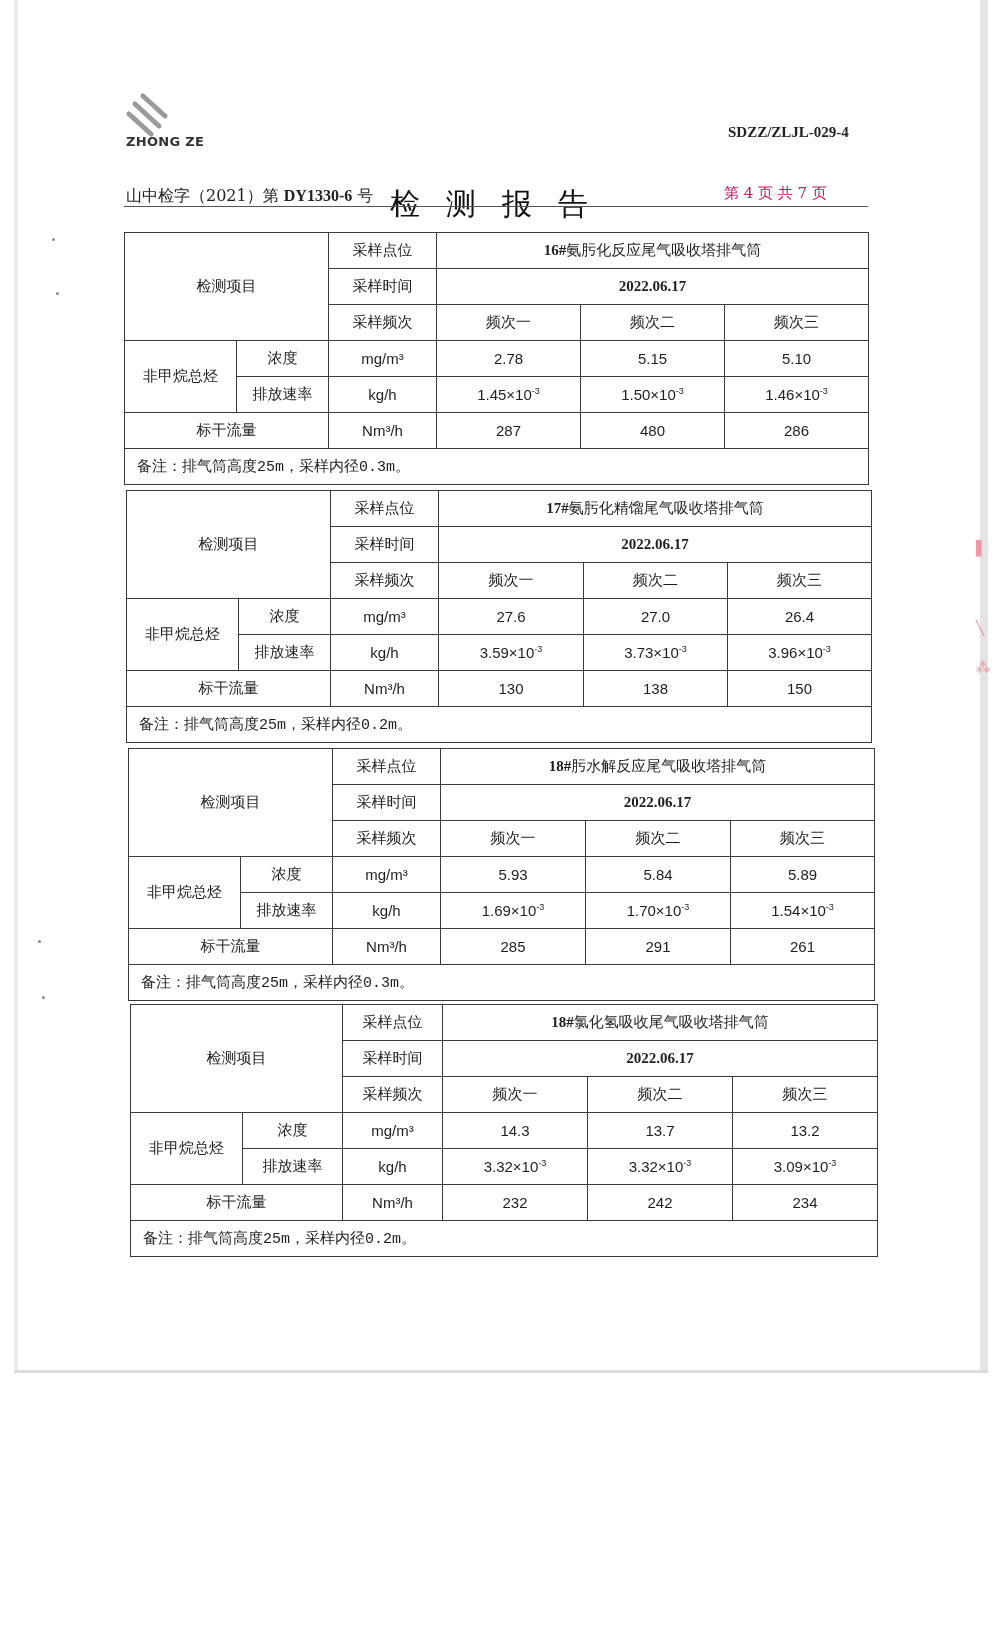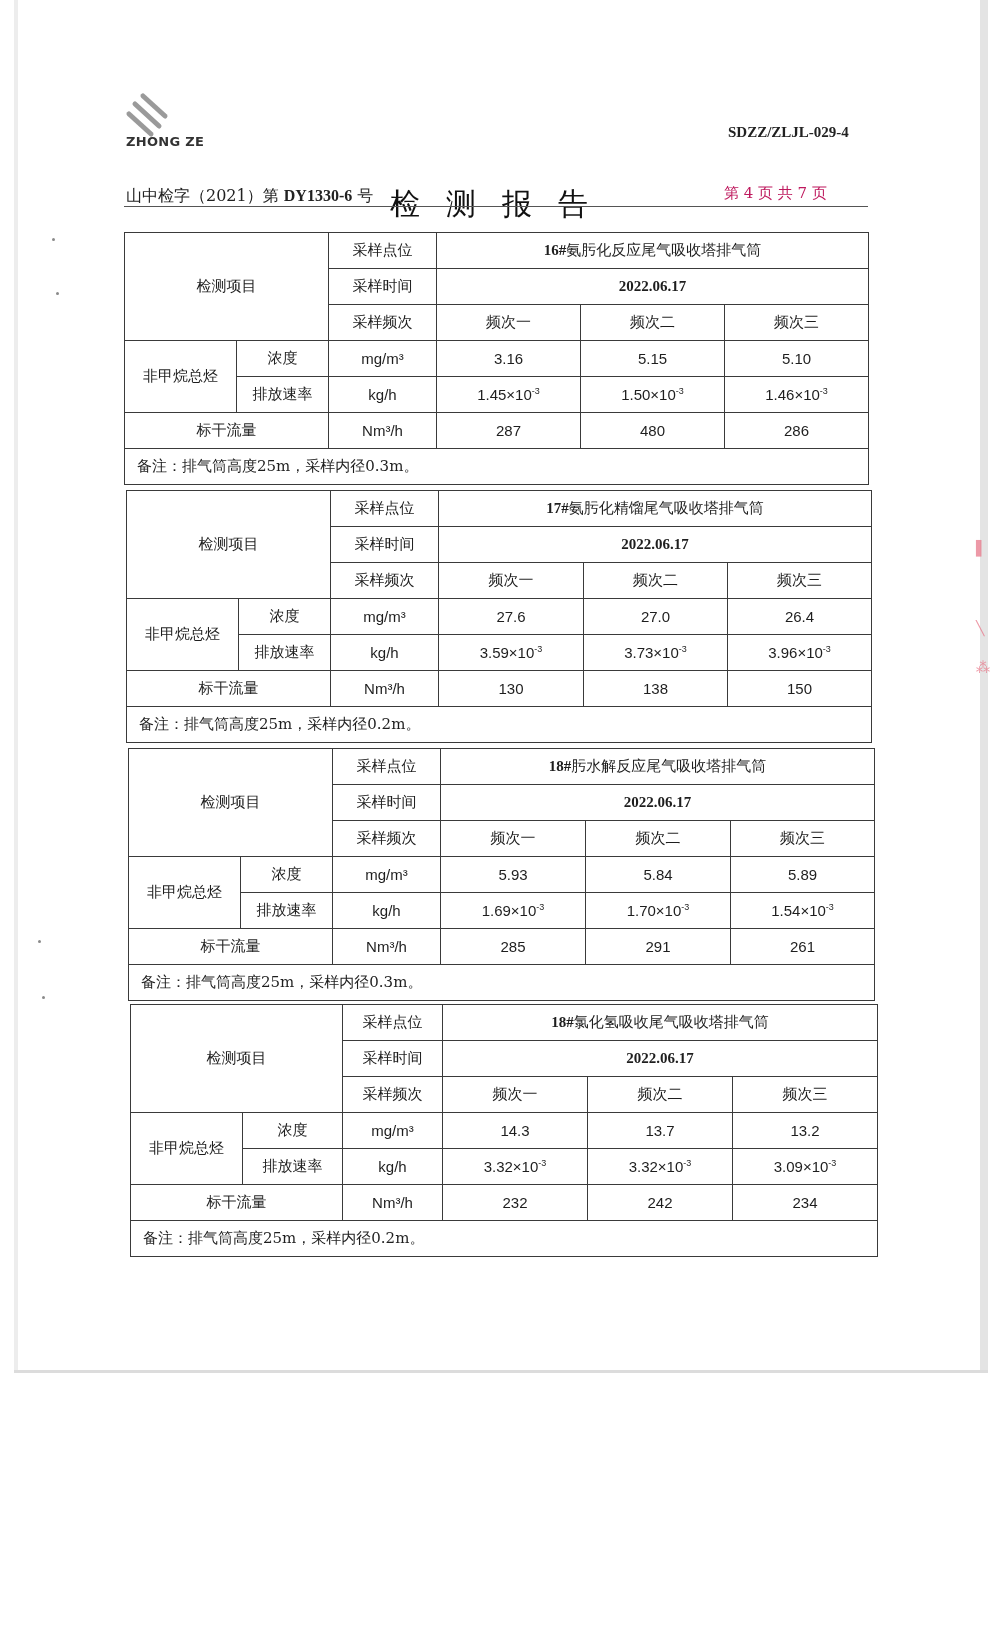--- a/index.html
+++ b/index.html
@@ -16,21 +16,21 @@
   .code { position:absolute; left:728px; top:124px; font-weight:bold; font-size:15px; color:#222;
           font-family:"Liberation Serif",serif; }
   .title { position:absolute; left:390px; top:144px; font-size:30px; letter-spacing:26px; color:#111;margin-top:40px; }
   .report-no { position:absolute; left:126px; top:186px; font-size:16px; color:#222; }
   .report-no b { font-family:"Liberation Serif",serif; }
   .page-no { position:absolute; left:724px; top:184px; font-size:15px; color:#be185d; }
   .header-rule { position:absolute; left:124px; top:206px; width:744px; height:1px; background:#555; }
 
   table.rpt { position:absolute; border-collapse:collapse; font-size:15px; color:#1e1e1e; table-layout:fixed; }
   table.rpt td { border:1.3px solid #3a3a3a; text-align:center; padding:0; height:35px; vertical-align:middle; }
-  table.rpt td.note { text-align:left; padding-left:12px; }
+  table.rpt td.note { text-align:left; padding-left:12px;font-family:Liberation Mono, monospace; }
   table.rpt td.loc { font-weight:bold; font-family:"Liberation Serif",serif; }
   table.rpt td.loc span.cn { font-weight:normal; font-family:"DejaVu Serif",serif;text-align:right; }
   .num { font-family:Liberation Sans, sans-serif; font-size:15px; }
   .num sup { font-size:9px; }
   .bold { font-weight:bold; font-family:"Liberation Serif",serif; }
 
   .stamp { position:absolute; left:976px; color:#e8788a; font-size:14px; opacity:0.75; }
   .dot { position:absolute; width:3px; height:3px; border-radius:50%; background:#8a8a8a; }
 </style>
 </head>
@@ -79,21 +79,21 @@
     <tr>
       <td>采样频次</td>
       <td>频次一</td>
       <td>频次二</td>
       <td>频次三</td>
     </tr>
     <tr>
       <td rowspan="2">非甲烷总烃</td>
       <td>浓度</td>
       <td class="num">mg/m³</td>
-      <td class="num">3.16</td>
+      <td class="num">2.78</td>
       <td class="num">5.15</td>
       <td class="num">5.10</td>
     </tr>
     <tr>
       <td>排放速率</td>
       <td class="num">kg/h</td>
       <td><span class="num"><span>1.45</span>×10<sup>-3</sup></span></td>
           <td><span class="num"><span>1.50</span>×10<sup>-3</sup></span></td>
           <td><span class="num"><span>1.46</span>×10<sup>-3</sup></span></td>
     </tr>

